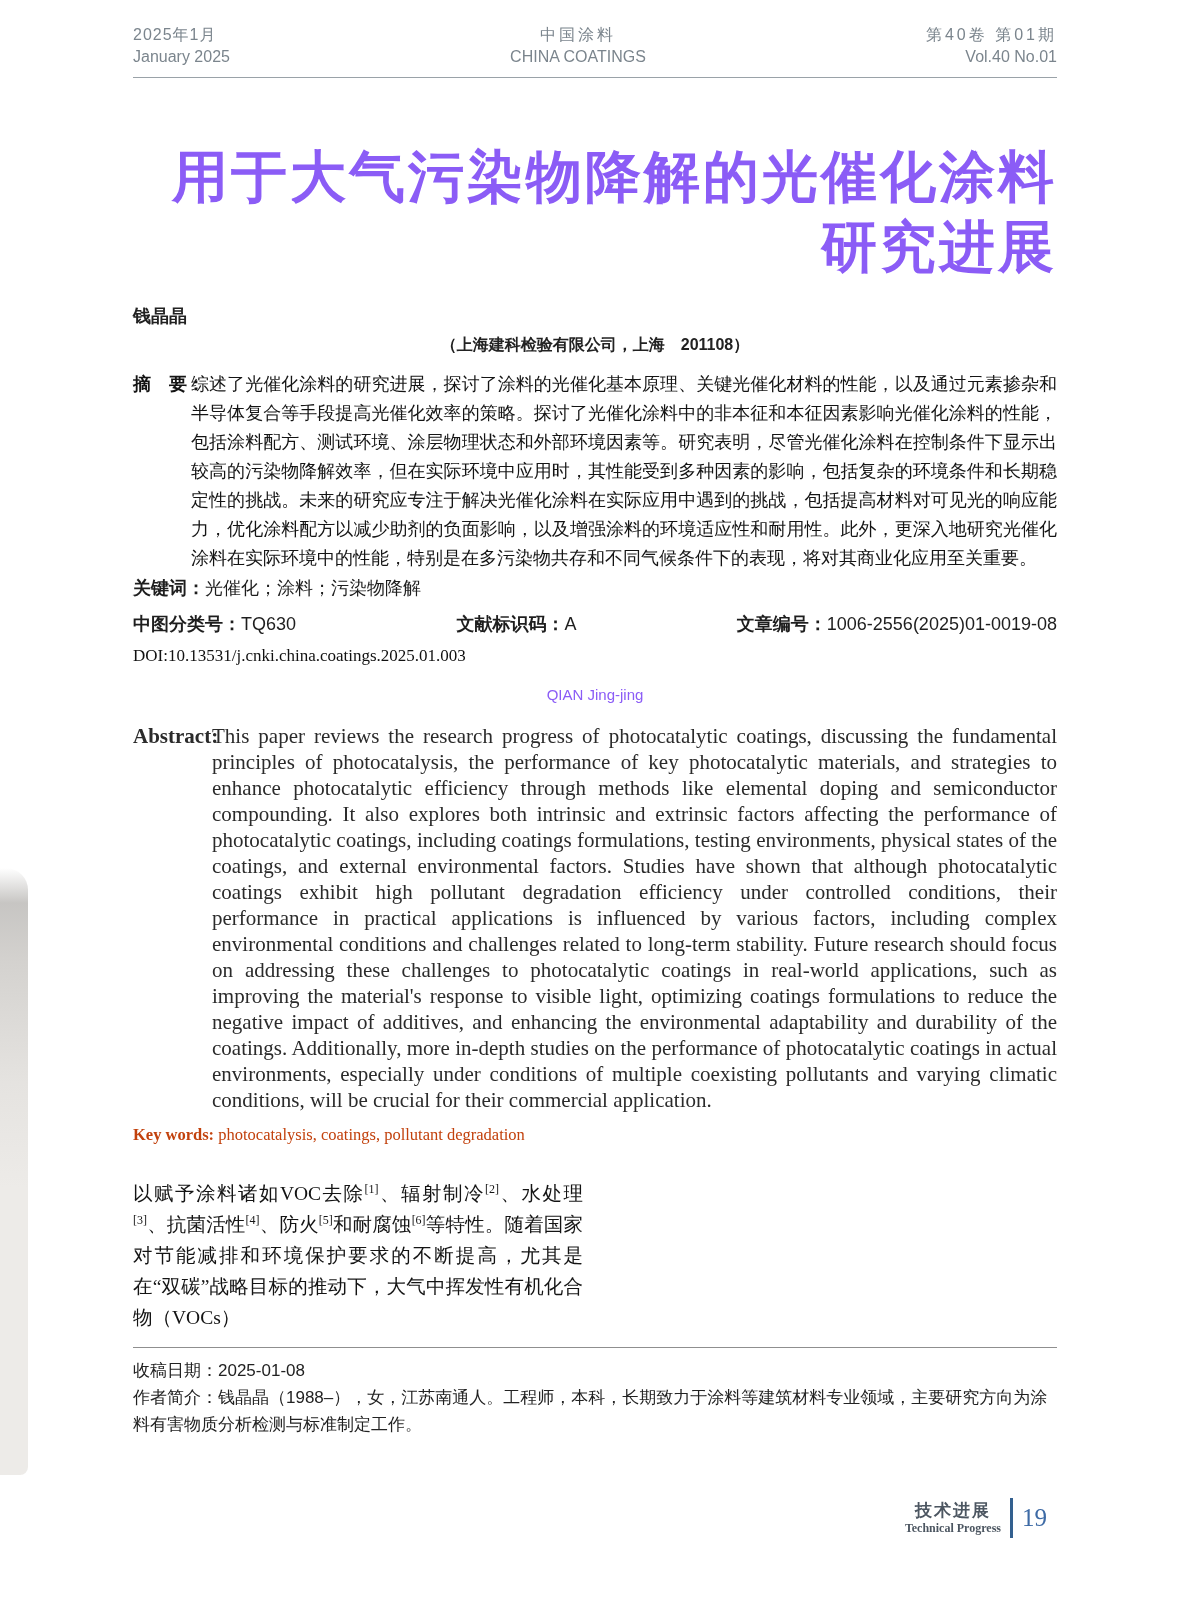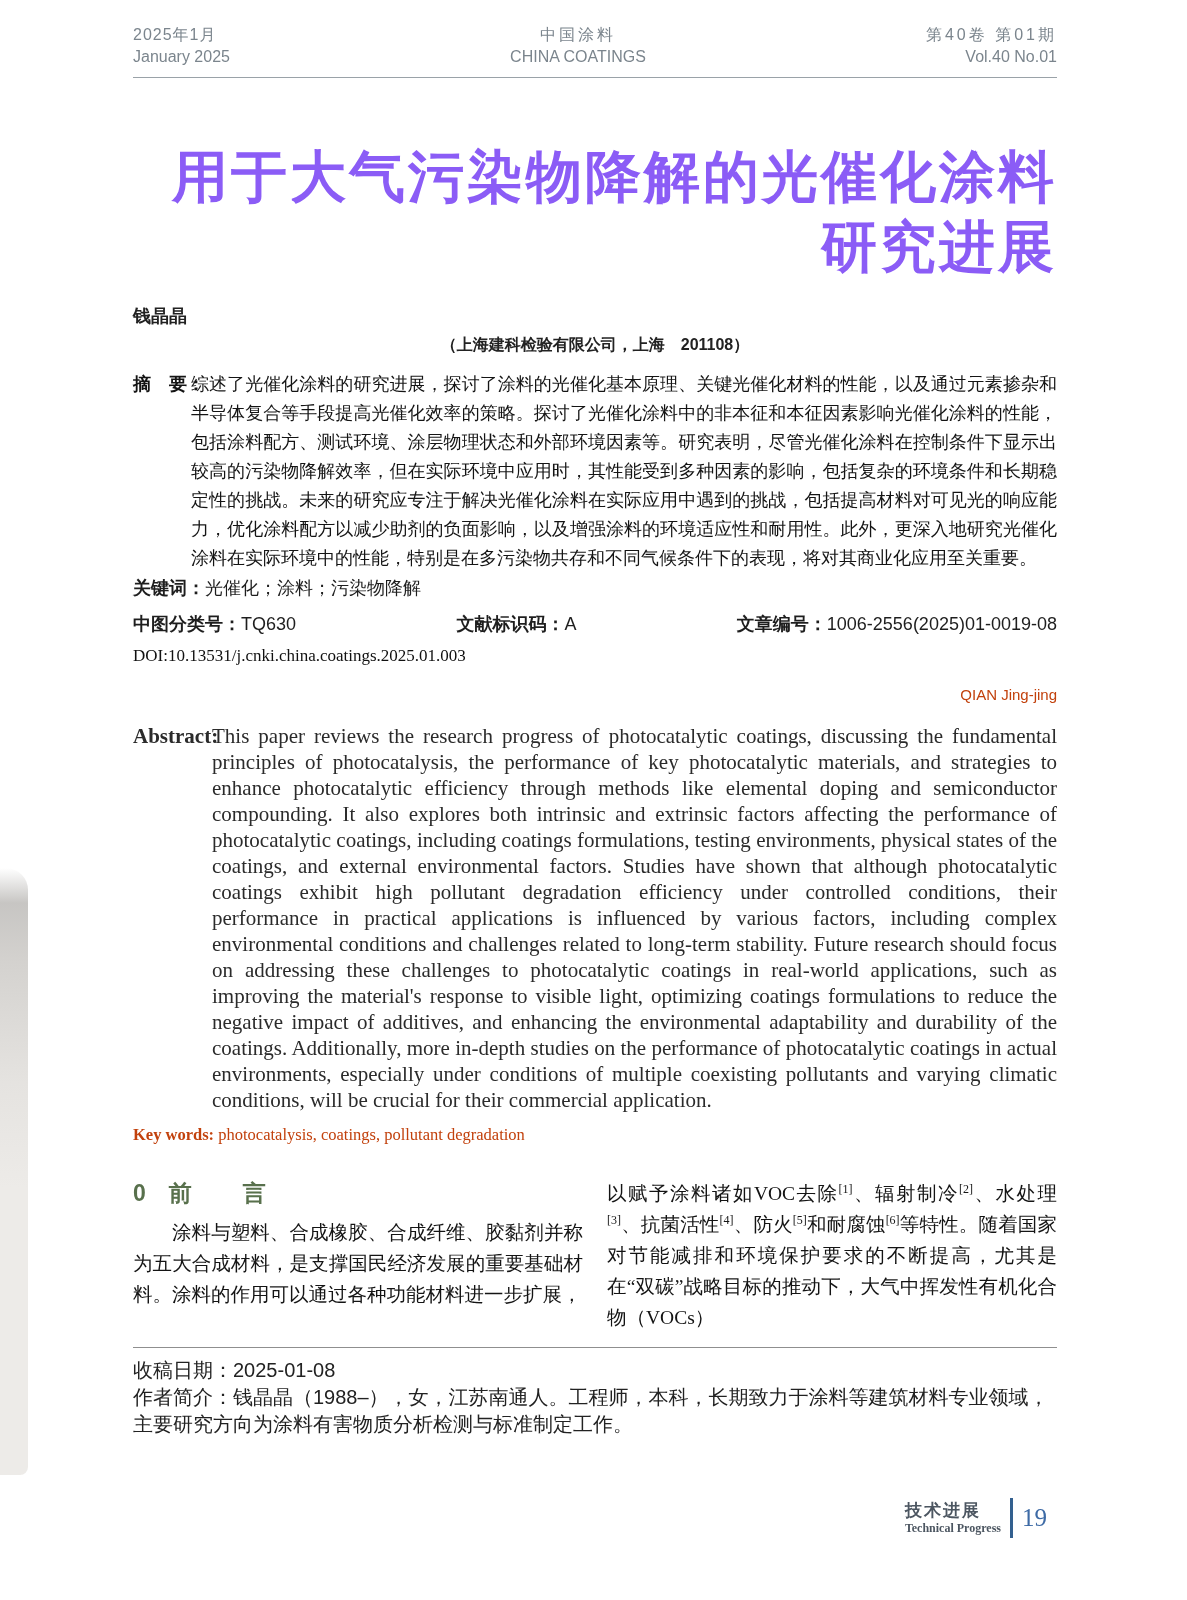--- a/index.html
+++ b/index.html
@@ -50,21 +50,21 @@
   .meta-row b { font-weight:bold; }
 
   .doi { margin-top:9px; font-family:"Liberation Serif", serif; font-size:17px; color:#111; }
 
   
   .title-en {
     margin-top:42px; text-align:center;
     color:#4e6645; font-family:"Liberation Serif", serif; font-weight:bold;
     font-size:31px; line-height:45px;
   }
-  .author-en { margin-top:20px; text-align:right; font-size:15px; color:#c2410c; }
+  .author-en { margin-top:20px; text-align:center; font-size:15px; color:#8b5cf6; }
   .affil-en {
     margin-top:5px; text-align:center; font-size:15.5px;
     font-family:"Liberation Serif", serif; font-style:italic; color:#333;
   }
 
   
   .abs-en {
     position:relative; margin-top:20px; padding-left:79px;
     font-family:"Liberation Serif", serif;
     font-size:21px; line-height:26px; text-align:justify; color:#2b2b2b;
@@ -85,27 +85,27 @@
   .body-text {
     margin:0; font-family:"Liberation Serif", serif;
     font-size:19.5px; line-height:31px; text-align:justify; color:#141414;
   }
   .indent { text-indent:2em; }
   .body-text sup { font-size:12px; line-height:0; }
 
   
   .footnote {
     margin-top:14px; border-top:1px solid #8f8f8f; padding-top:9px;
-    font-size:20px; line-height:27px; color:#222;
+    font-size:17px; line-height:27px; color:#222;
   }
   .footnote p { margin:0; }
 
   
   .badge { position:absolute; right:140px; top:1498px; display:flex; align-items:center; }
-  .badge-labels { text-align:left; margin-right:9px; }
+  .badge-labels { text-align:center; margin-right:9px; }
   .badge-cn { font-size:17px; font-weight:bold; color:#4c5661; letter-spacing:2px; line-height:20px; }
   .badge-en { font-size:12px; font-family:"Liberation Serif", serif; font-weight:bold; color:#4c5661; line-height:15px; }
   .badge-bar { width:3px; height:40px; background:#33608f; margin-right:9px; }
   .badge-num { font-size:25px; font-family:"Liberation Serif", serif; color:#3d6aa5; }
 
   
   .scan-shadow {
     position:absolute; left:0; top:868px; width:28px; height:607px;
     background:linear-gradient(to bottom,
       rgba(195,193,190,0) 0px,
@@ -171,26 +171,20 @@
     <span class="hang-label">Abstract:</span>
     <span>This paper reviews the research progress of photocatalytic coatings, discussing the fundamental principles of photocatalysis, the performance of key photocatalytic materials, and strategies to enhance photocatalytic efficiency through methods like elemental doping and semiconductor compounding. It also explores both intrinsic and extrinsic factors affecting the performance of photocatalytic coatings, including coatings formulations, testing environments, physical states of the coatings, and external environmental factors. Studies have shown that although photocatalytic coatings exhibit high pollutant degradation efficiency under controlled conditions, their performance in practical applications is influenced by various factors, including complex environmental conditions and challenges related to long-term stability. Future research should focus on addressing these challenges to photocatalytic coatings in real-world applications, such as improving the material's response to visible light, optimizing coatings formulations to reduce the negative impact of additives, and enhancing the environmental adaptability and durability of the coatings. Additionally, more in-depth studies on the performance of photocatalytic coatings in actual environments, especially under conditions of multiple coexisting pollutants and varying climatic conditions, will be crucial for their commercial application.</span>
   </div>
 
   <div class="kw-en">
     <b>Key words:</b> <span>photocatalysis, coatings, pollutant degradation</span>
   </div>
 
   <div class="intro">
     <div class="col">
-      <h3 class="section-head">
-        <span class="num">0</span><span class="ttl">前　言</span>
-      </h3>
-      <p class="body-text indent">涂料与塑料、合成橡胶、合成纤维、胶黏剂并称为五大合成材料，是支撑国民经济发展的重要基础材料。涂料的作用可以通过各种功能材料进一步扩展，</p>
-    </div>
-    <div class="col">
       <p class="body-text"><span>以赋予涂料诸如VOC去除</span><sup>[1]</sup><span>、辐射制冷</span><sup>[2]</sup><span>、水处理</span><sup>[3]</sup><span>、抗菌活性</span><sup>[4]</sup><span>、防火</span><sup>[5]</sup><span>和耐腐蚀</span><sup>[6]</sup><span>等特性。随着国家对节能减排和环境保护要求的不断提高，尤其是在“双碳”战略目标的推动下，大气中挥发性有机化合物（VOCs）</span></p>
     </div>
   </div>
 
   <div class="footnote">
     <p><span>收稿日期：</span><span>2025-01-08</span></p>
     <p><span>作者简介：</span><span>钱晶晶（1988–），女，江苏南通人。工程师，本科，长期致力于涂料等建筑材料专业领域，主要研究方向为涂料有害物质分析检测与标准制定工作。</span></p>
   </div>
 
 </div>

